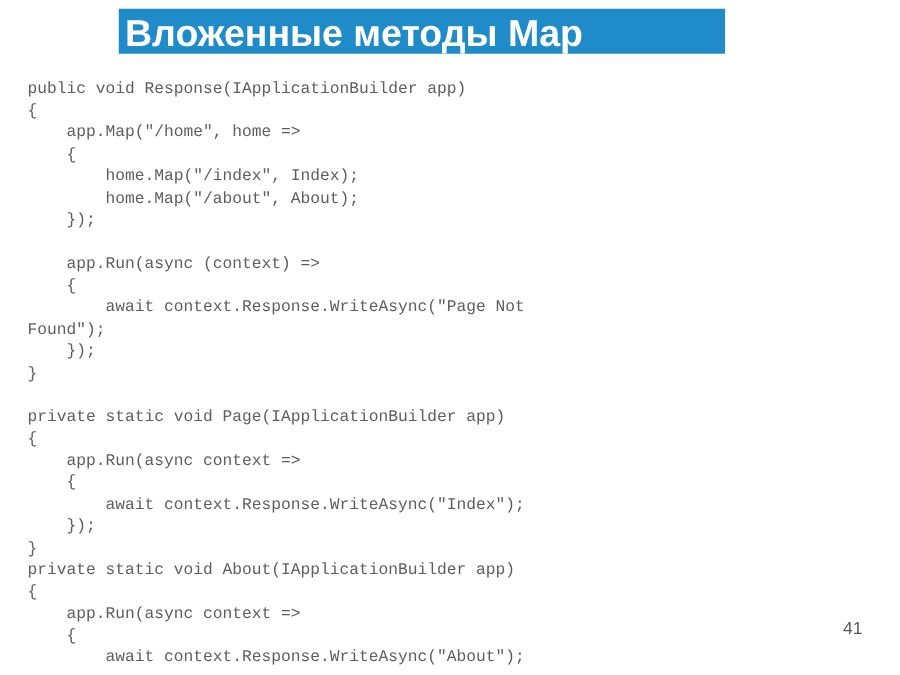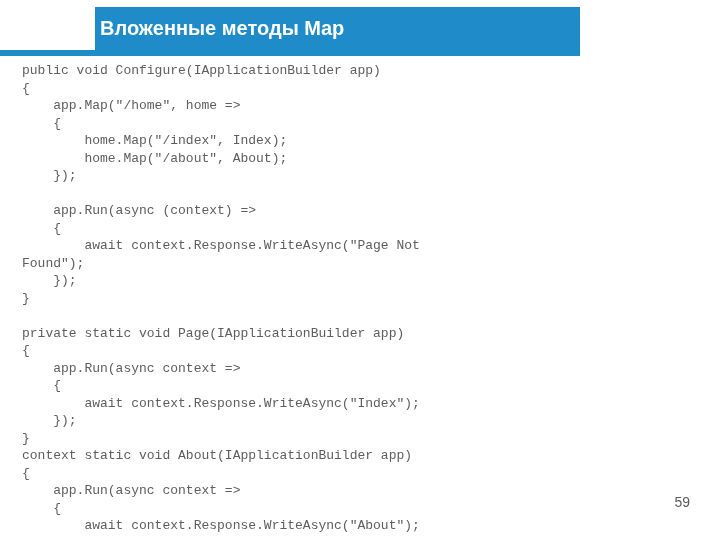--- a/index.html
+++ b/index.html
@@ -31,24 +31,24 @@
     width: 95px;
     height: 50px;
     background: #ffffff;
     z-index: 2;
   }
   .title-block-main {
     position: absolute;
     top: 7px;
     left: 0;
     width: 580px;
-    height: 49px;
+    height: 36px;
     background: #1f8bc9;
     color: #ffffff;
-    font-size: 20px;
+    font-size: 30px;
     font-weight: bold;
     font-family: Arial, Helvetica, sans-serif;
     line-height: 42px;
     padding-left: 100px;
     box-sizing: border-box;
     z-index: 1;
   }
   .code-block {
     position: absolute;
     top: 62px;
@@ -72,21 +72,21 @@
 </head>
 <body>
 
 <div class="slide">
 
   <div class="title-bar">
     <div class="title-block-main">Вложенные методы Map</div>
     <div class="title-block-left"></div>
   </div>
 
-  <div class="code-block"><span>public void Configure(IApplicationBuilder app)</span>
+  <div class="code-block"><span>public void Response(IApplicationBuilder app)</span>
 <span>{</span>
 <span>    app.Map("/home", home =&gt;</span>
 <span>    {</span>
 <span>        home.Map("/index", Index);</span>
 <span>        home.Map("/about", About);</span>
 <span>    });</span>
 <span></span>
 <span>    app.Run(async (context) =&gt;</span>
 <span>    {</span>
 <span>        await context.Response.WriteAsync("Page Not</span>
@@ -94,21 +94,21 @@
 <span>    });</span>
 <span>}</span>
 <span></span>
 <span>private static void Page(IApplicationBuilder app)</span>
 <span>{</span>
 <span>    app.Run(async context =&gt;</span>
 <span>    {</span>
 <span>        await context.Response.WriteAsync("Index");</span>
 <span>    });</span>
 <span>}</span>
-<span>context static void About(IApplicationBuilder app)</span>
+<span>private static void About(IApplicationBuilder app)</span>
 <span>{</span>
 <span>    app.Run(async context =&gt;</span>
 <span>    {</span>
 <span>        await context.Response.WriteAsync("About");</span></div>
 
-  <div class="page-number">59</div>
+  <div class="page-number">41</div>
 
 </div>
 
 </body></html>

